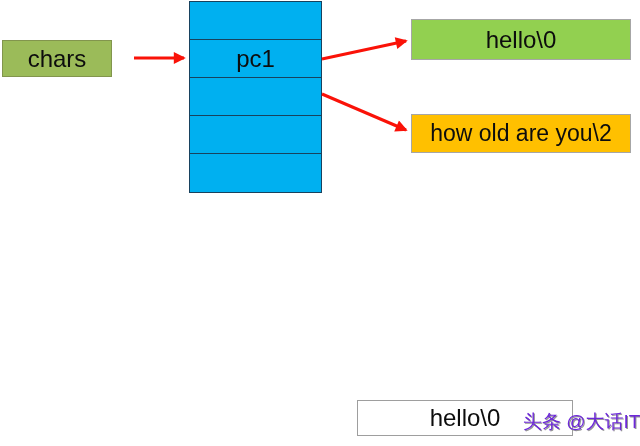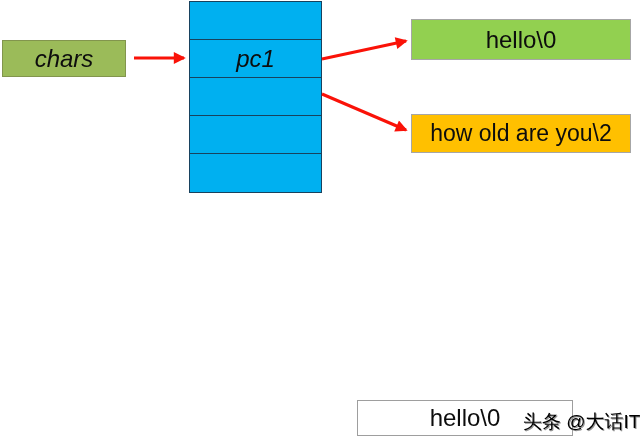--- a/index.html
+++ b/index.html
@@ -29,31 +29,29 @@
   .box {
     position: absolute;
     display: flex;
     align-items: center;
     justify-content: center;
     font-size: 24px;
     line-height: 1;
     white-space: nowrap;
   }
   .pointer-box {
-    left: 2px; top: 40px; width: 124px; height: 37px;
+    left: 2px; top: 40px; width: 110px; height: 37px;
     background: var(--pointer-fill);
     border: 1px solid var(--pointer-border);
-    font-style: italic;
   }
   .stack {
     position: absolute;
     left: 189px; top: 1px; width: 133px;
     background: var(--stack-fill);
     border: 1px solid var(--stack-border);
-    font-style: italic;
   }
   .stack .cell {
     height: 38px;
     display: flex;
     align-items: center;
     justify-content: center;
     font-size: 24px;
     border-bottom: 1px solid var(--stack-border);
   }
   .stack .cell:last-child { border-bottom: none; }
@@ -70,21 +68,21 @@
   }
   .result-box {
     left: 357px; top: 400px; width: 216px; height: 36px;
     background: #ffffff;
     border: 1px solid var(--result-border);
   }
   .watermark {
     position: absolute;
     left: 523px; top: 409px;
     font-size: 19px;
-    color: #000000;
+    color: #6d28d9;
     text-shadow: 1px 1px 0 #969696;
     white-space: nowrap;
     z-index: 3;
   }
   svg.arrows {
     position: absolute;
     left: 0; top: 0;
     width: 640px; height: 446px;
     z-index: 2;
     pointer-events: none;

